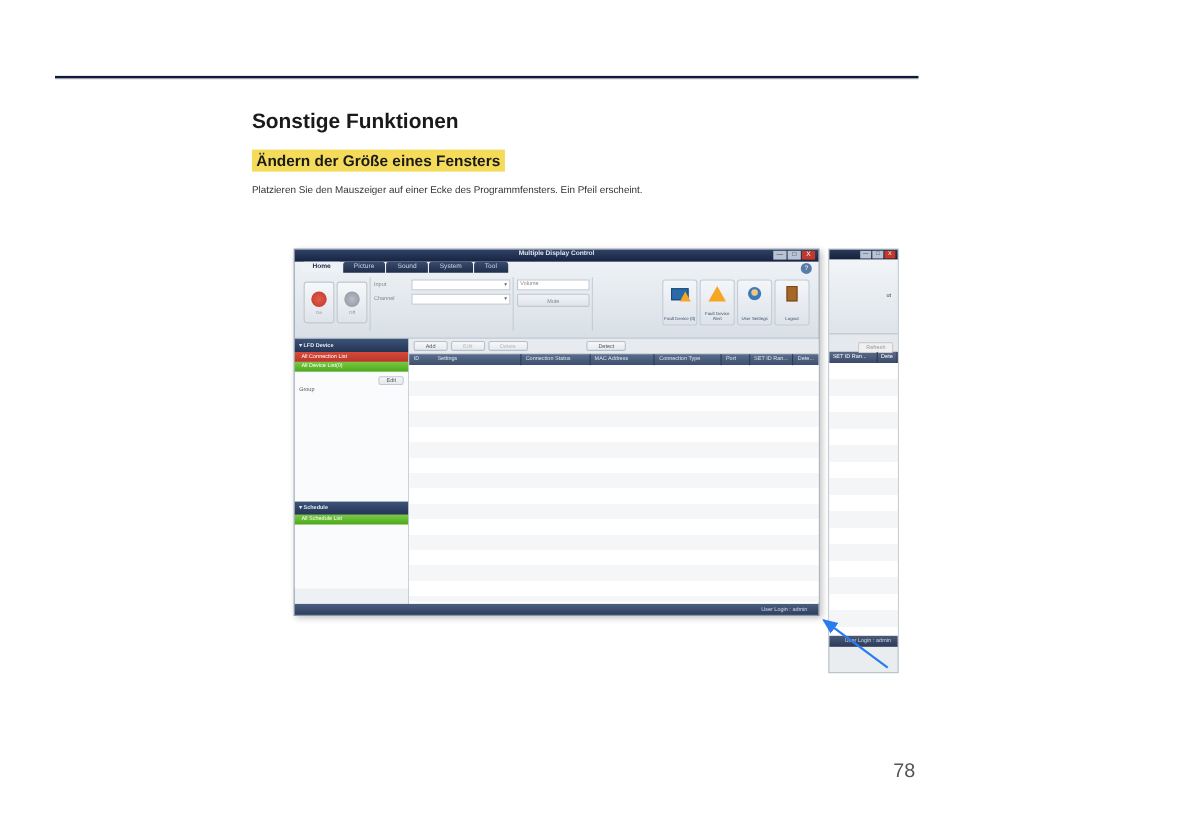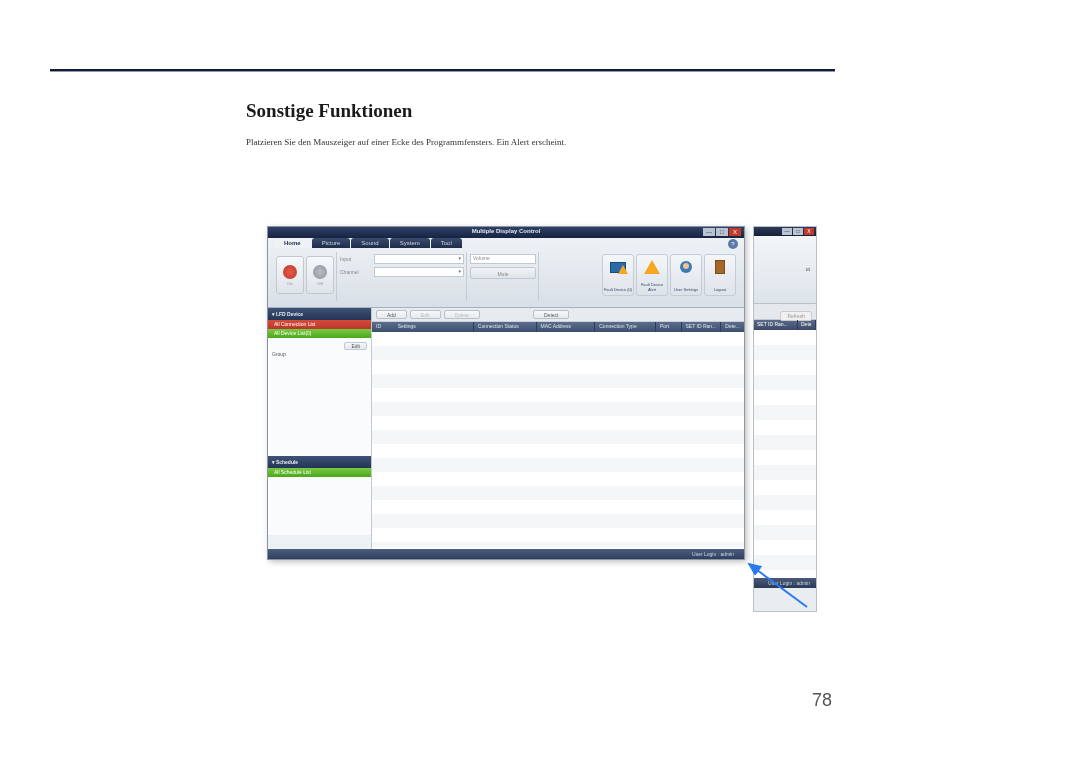--- a/index.html
+++ b/index.html
@@ -1,21 +1,21 @@
 <!DOCTYPE html>
 <html><head>
 <meta charset="utf-8">
 <style>
 * { margin: 0; padding: 0; box-sizing: border-box; }
 body { font-family: Arial, sans-serif; background: #fff; width: 1080px; height: 763px; position: relative; }
 
 .page-rule-top { position: absolute; left: 50px; top: 69px; width: 785px; height: 2px; background: #0f1a3f; }
 .page-rule-bottom { position: absolute; left: 50px; top: 71px; width: 785px; height: 1px; background: #999; }
 
-.content { position: absolute; left: 246px; top: 100px; width: 590px; font-family: Liberation Serif, serif; }
+.content { position: absolute; left: 229px; top: 100px; width: 590px; }
 .heading { font-size: 19px; font-weight: bold; color: #1a1a1a; margin-bottom: 14px; }
 .subheading { display: inline-block; font-size: 14px; font-weight: bold; color: #1a1a1a; background: #f5db5a; padding: 2px 4px; margin-bottom: 10px; }
 .body-text { font-size: 9px; color: #333; line-height: 1.5; margin-bottom: 4px; }
 
 .page-num { position: absolute; right: 248px; bottom: 52px; font-size: 18px; color: #555; margin-top: 10px; }
 
 
 .shot { position: absolute; left: 267px; top: 226px; width: 550px; height: 387px; }
 
 
@@ -103,21 +103,22 @@
 .resize-arrow svg { width: 100%; height: 100%; }
 </style>
 </head>
 <body>
 
 <div class="page-rule-top"></div>
 <div class="page-rule-bottom"></div>
 
 <div class="content">
   <h2 class="heading">Sonstige Funktionen</h2>
-  <p class="body-text">Platzieren Sie den Mauszeiger auf einer Ecke des Programmfensters. Ein Alert erscheint.</p>
+  <div class="subheading">Ändern der Größe eines Fensters</div>
+  <p class="body-text">Platzieren Sie den Mauszeiger auf einer Ecke des Programmfensters. Ein Pfeil erscheint.</p>
 </div>
 
 <div class="shot">
 
   <div class="win-back">
     <div class="titlebar">
       <div class="ctrls">
         <span>—</span>
         <span>□</span>
         <span class="close">X</span>

